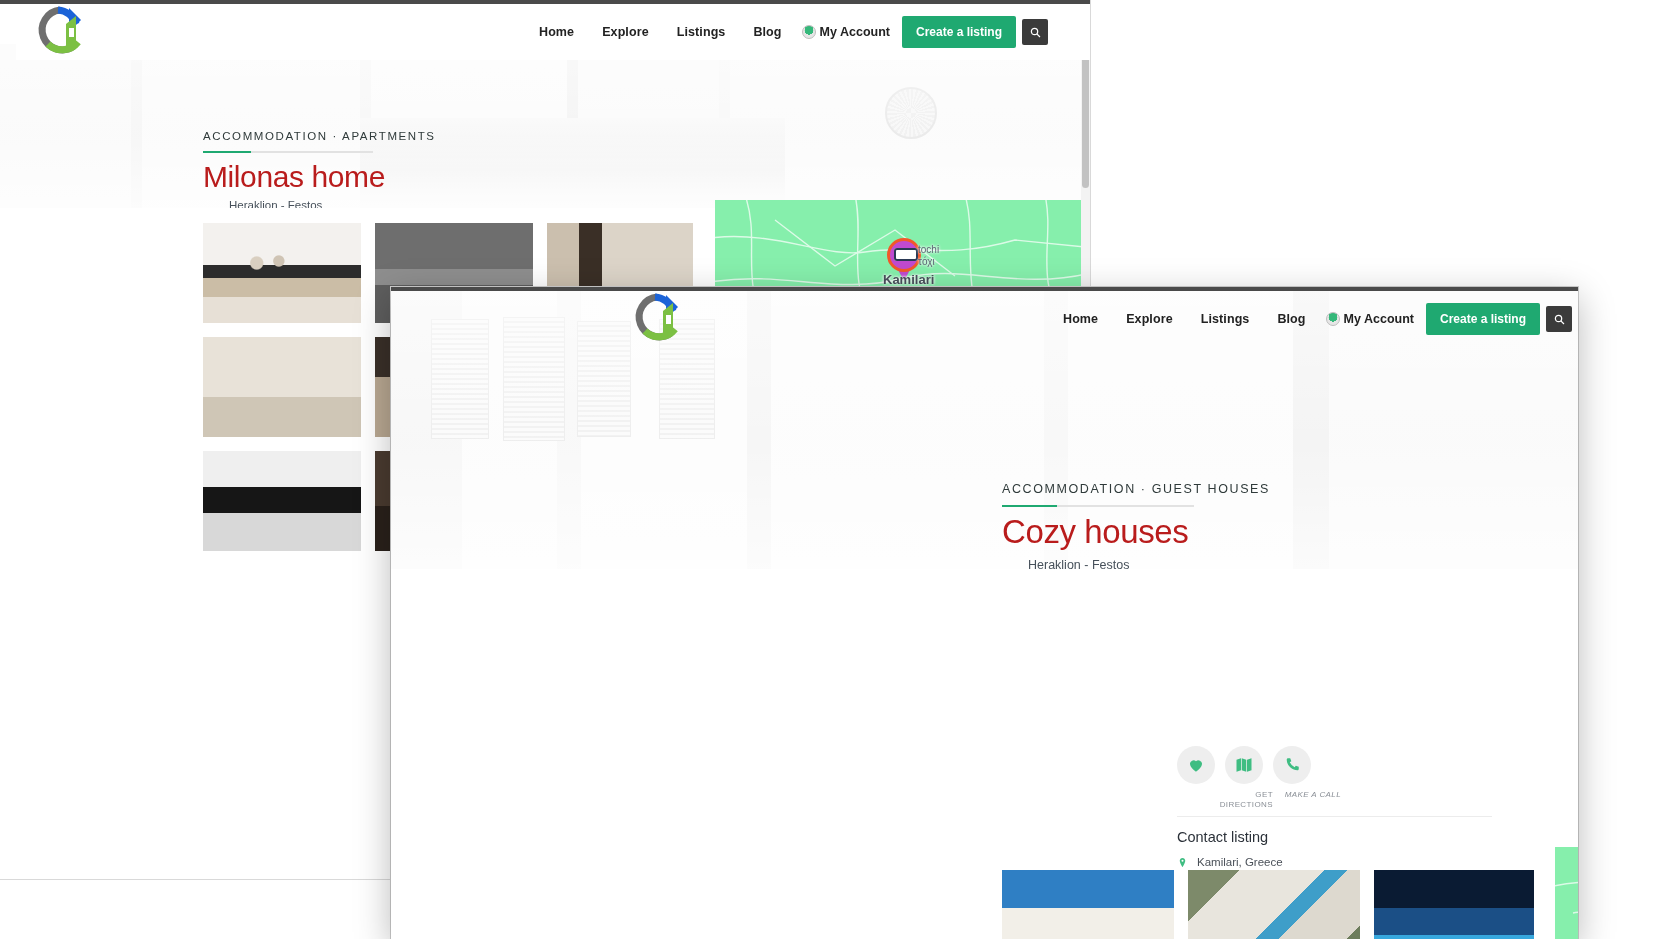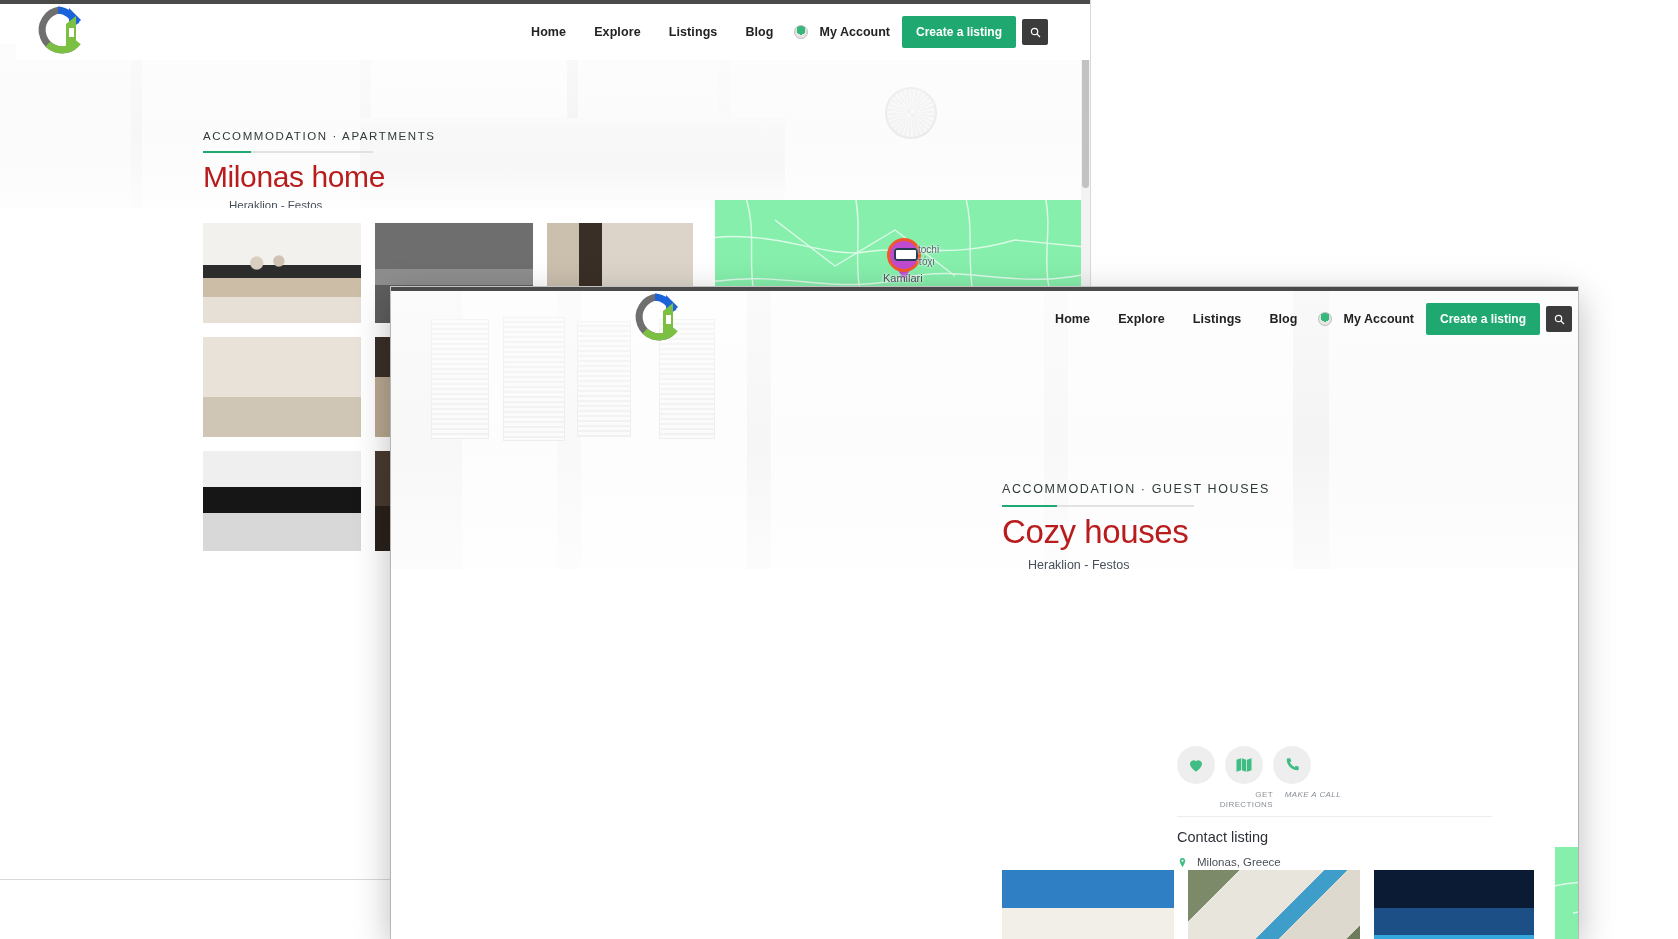--- a/index.html
+++ b/index.html
@@ -34,21 +34,21 @@
   .w2 .site-header{ background:rgba(255,255,255,0); }
 
   .logo{ position:absolute; left:20px; top:2px; width:48px; height:50px; }
   .w2 .logo{ left:226px; }
 
   .nav{ position:absolute; right:58px; top:0; height:56px;
         display:flex; align-items:center; gap:0; }
   .w2 .nav{ right:22px; }
   .nav a{ color:#222; text-decoration:none; font-size:12.5px; font-weight:600;
           padding:0 14px; white-space:nowrap; letter-spacing:.1px; }
-  .acct{ display:flex; align-items:center; gap:12px; padding:0 12px 0 6px;
+  .acct{ display:flex; align-items:center; gap:4px; padding:0 12px 0 6px;
          font-size:12.5px; font-weight:700; color:#222; white-space:nowrap; }
   .acct .av{ width:14px; height:14px; border-radius:50%;
              background:radial-gradient(circle at 50% 35%, #35b87a 0 45%, #e6e6e6 46% 100%);
              border:1px solid #bdbdbd; display:inline-block; }
   .btn-create{ background:#1fa971; color:#fff; font-size:12px; font-weight:700;
                padding:9px 14px; border-radius:2px; white-space:nowrap; }
   .btn-search{ width:26px; height:26px; background:#3b3b3b; color:#fff;
                display:flex; align-items:center; justify-content:center;
                margin-left:6px; border-radius:2px; }
   .btn-search svg{ width:11px; height:11px; }
@@ -137,21 +137,21 @@
      border-radius:50%; background:#c04ad0; border:3px solid #f2582a; }
   .pin .head::after{ content:""; position:absolute; left:4px; top:7px;
      width:24px; height:13px; background:#fff; border-radius:3px;
      box-shadow:inset 0 0 0 2px #2b3a55; }
   .pin .tip{ position:absolute; left:9px; top:28px; width:0;height:0;
      border-left:8px solid transparent; border-right:8px solid transparent;
      border-top:15px solid #c04ad0; }
 
   .mlab{ position:absolute; font-size:10px; color:#5a6472; white-space:nowrap;
          text-shadow:0 0 3px #fff,0 0 3px #fff; }
-  .mlab.b{ font-size:11px; color:#49515c; }
+  .mlab.b{ font-size:13px; color:#49515c;font-weight:bold; }
 
   
   .actions{ position:absolute; left:1177px; top:746px; display:flex; gap:10px; }
   .act{ width:38px; height:38px; border-radius:50%; background:#eeeeee;
         display:flex; align-items:center; justify-content:center; }
   .act svg{ width:18px; height:18px; fill:#3fbd82; }
   .act-lbl{ position:absolute; font-size:8px; color:#8a8f96; letter-spacing:.4px;
             text-align:right; line-height:1.25; }
 
   .divider{ position:absolute; left:1177px; top:816px; width:315px; height:1px; background:#ececec; }
@@ -353,16 +353,16 @@
   </div>
 
   <div class="divider"></div>
   <div class="contact-title">Contact listing</div>
   <div class="contact-row">
     <span class="mk">
         <svg viewBox="0 0 24 24" width="11" height="11" style="fill:#3fbd82;display:block">
           <path d="M12 2C8.7 2 6 4.7 6 8c0 4.5 6 14 6 14s6-9.5 6-14c0-3.3-2.7-6-6-6zm0 8.2A2.2 2.2 0 1 1 12 5.8a2.2 2.2 0 0 1 0 4.4z"></path>
         </svg>
       </span>
-    <span>Milonas, Greece</span>
+    <span>Kamilari, Greece</span>
   </div>
 
 </div>
 
 </body></html>

